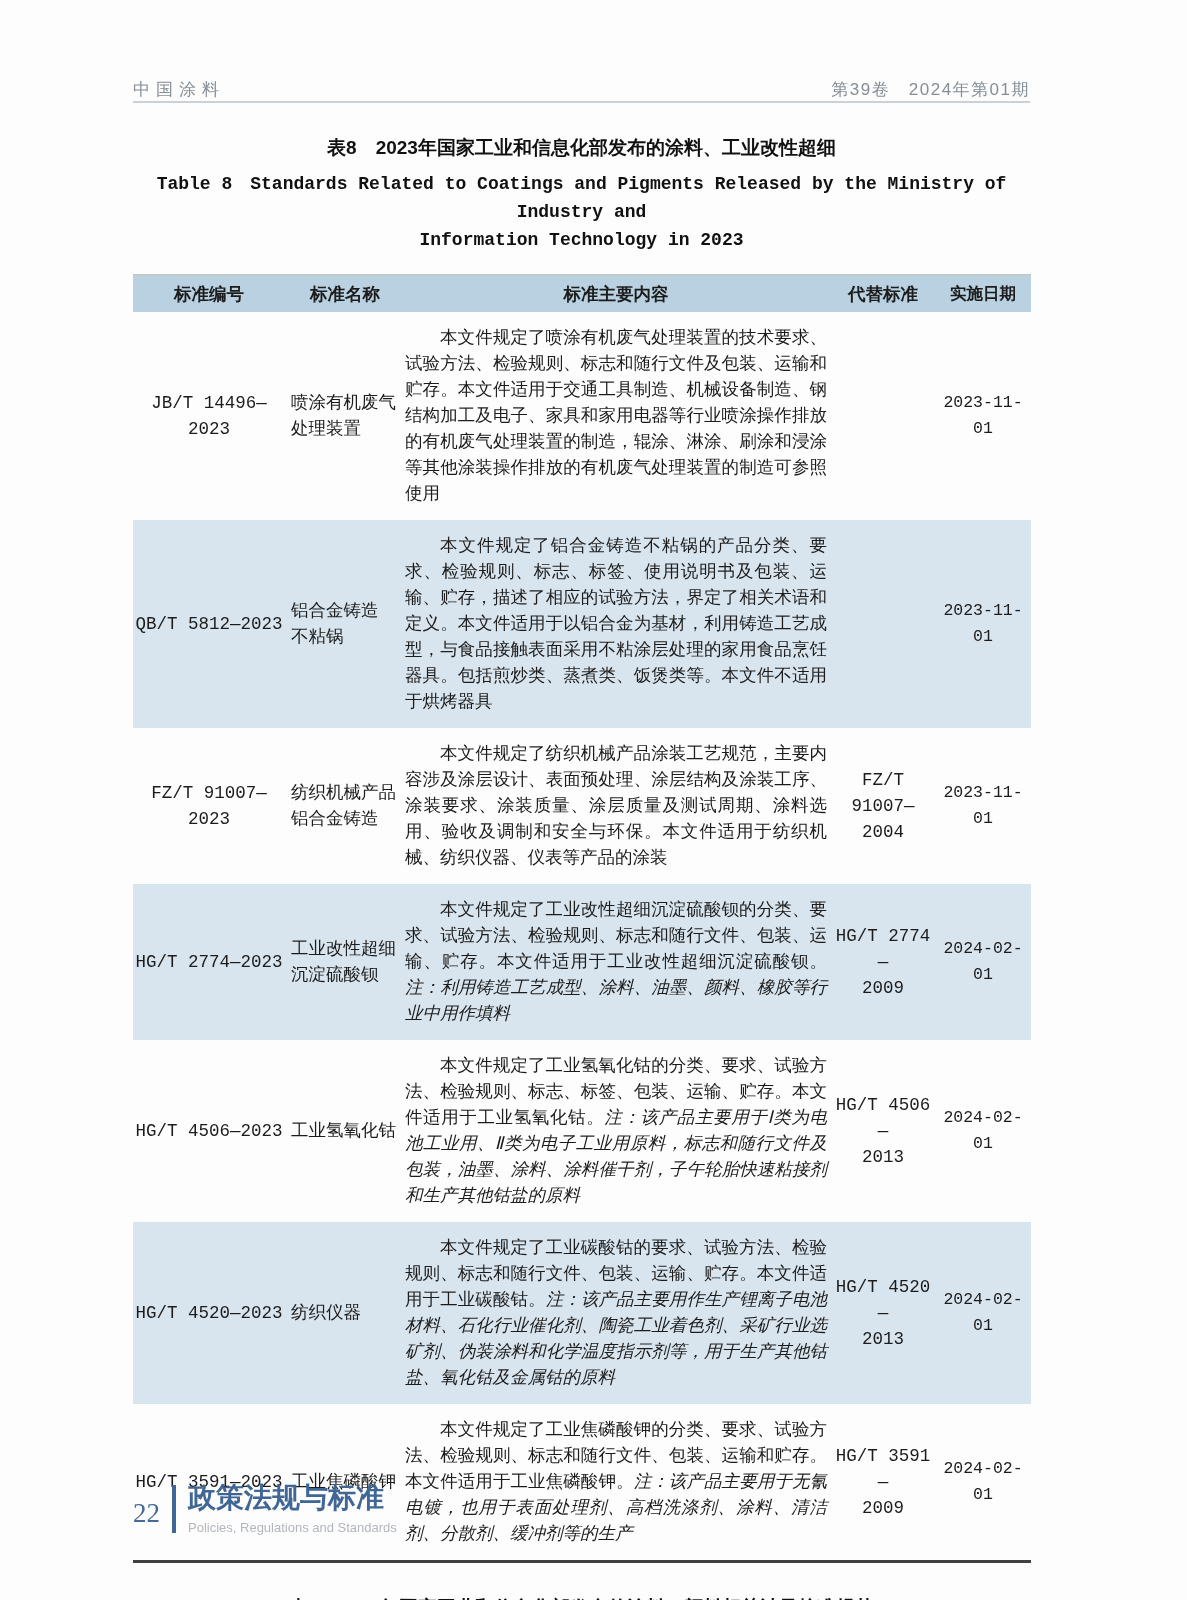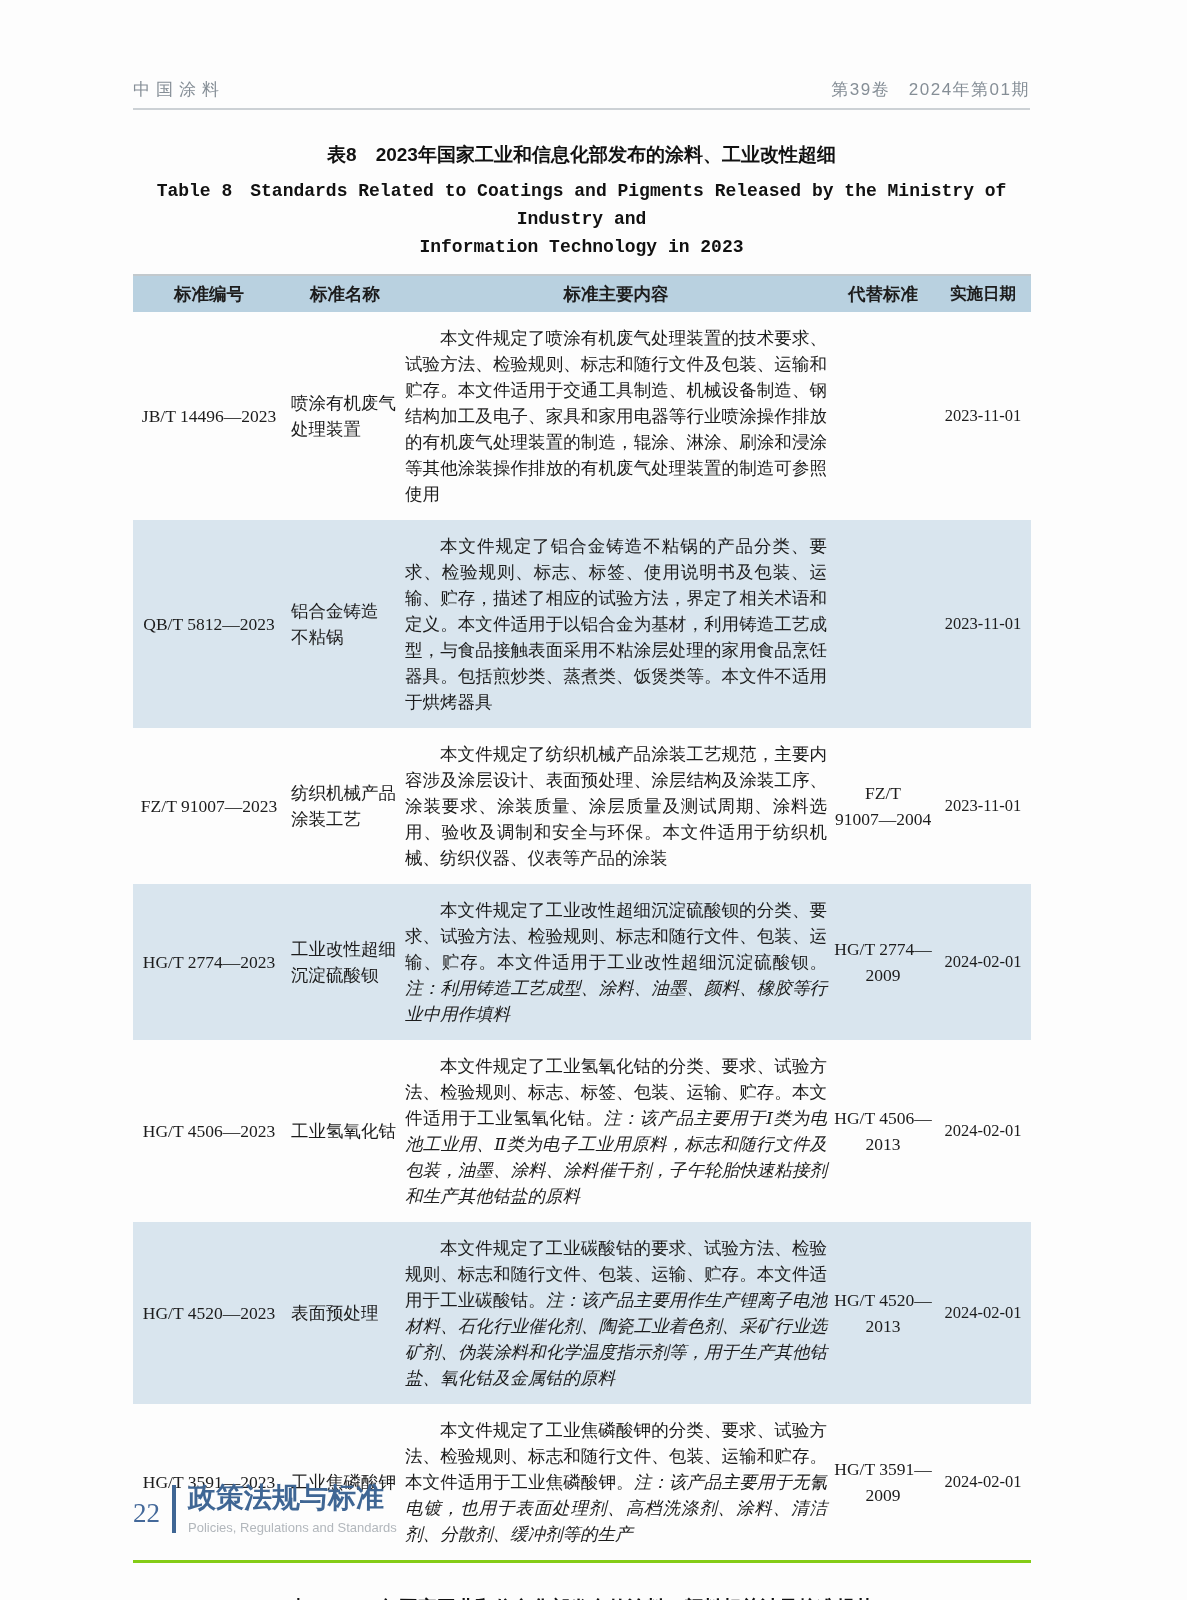--- a/index.html
+++ b/index.html
@@ -6,43 +6,44 @@
   html,body { margin:0; padding:0; background:#ffffff; }
   .page {
     position:relative; width:1187px; height:1600px; margin:0 auto;
     background:#fdfdfd; overflow:hidden;
     font-family:"Liberation Serif","DejaVu Serif",serif;
     color:#1c1c1c;
   }
   
   .running-head {
     display:flex; justify-content:space-between; align-items:flex-end;
-    margin:78px 157px 0 133px; padding-bottom:7px;
+    margin:78px 157px 0 133px; 
     border-bottom:2px solid #ccd1d5;
     font-family:"Liberation Sans","DejaVu Sans",sans-serif;
     font-size:17px; color:#858e96;
   }
   .journal-name { letter-spacing:6px; }
   .issue-info { letter-spacing:1.5px; }
 
   
   .caption { text-align:center; margin:0 157px 0 133px; }
   .caption-zh {
     margin-top:32px; font-family:"Liberation Sans","DejaVu Sans",sans-serif;
     font-weight:bold; font-size:19px; color:#111;
   }
   .caption-en {
     margin-top:9px; font-weight:bold; font-size:18px; line-height:28px; color:#111;font-family:Liberation Mono, monospace;
   }
 
   
   table.std {
     width:898px; margin-left:133px; border-collapse:collapse; table-layout:fixed;
-    border-top:2px solid #c2c9cd; border-bottom:3px solid #84cc16;
-    margin-top:13px;
+    border-top:2px solid #c2c9cd; border-bottom:3px solid #404040;
+    margin-top:20px;
+    font-family:Liberation Mono, monospace;
   }
   table.std thead th {
     background:#b9d1e0; font-weight:bold; font-size:17.5px;
     padding:6px 2px; text-align:center;
   }
   table.std tbody td {
     font-size:17.5px; line-height:26px; vertical-align:middle; padding:13px 2px;
   }
   table.std tbody tr.stripe { background:#d9e5ee; }
   .c-code  { width:152px; text-align:center; }
@@ -115,21 +116,21 @@
         <td class="c-code">QB/T 5812—2023</td>
         <td class="c-name pre">铝合金铸造
 不粘锅</td>
         <td class="c-main"><span>本文件规定了铝合金铸造不粘锅的产品分类、要求、检验规则、标志、标签、使用说明书及包装、运输、贮存，描述了相应的试验方法，界定了相关术语和定义。本文件适用于以铝合金为基材，利用铸造工艺成型，与食品接触表面采用不粘涂层处理的家用食品烹饪器具。包括煎炒类、蒸煮类、饭煲类等。本文件不适用于烘烤器具</span><span class="kai"></span></td>
         <td class="c-repl pre"></td>
         <td class="c-date">2023-11-01</td>
       </tr>
       <tr>
         <td class="c-code">FZ/T 91007—2023</td>
         <td class="c-name pre">纺织机械产品
-涂装工艺</td>
+铝合金铸造</td>
         <td class="c-main"><span>本文件规定了纺织机械产品涂装工艺规范，主要内容涉及涂层设计、表面预处理、涂层结构及涂装工序、涂装要求、涂装质量、涂层质量及测试周期、涂料选用、验收及调制和安全与环保。本文件适用于纺织机械、纺织仪器、仪表等产品的涂装</span><span class="kai"></span></td>
         <td class="c-repl pre">FZ/T
 91007—2004</td>
         <td class="c-date">2023-11-01</td>
       </tr>
       <tr class="stripe">
         <td class="c-code">HG/T 2774—2023</td>
         <td class="c-name pre">工业改性超细
 沉淀硫酸钡</td>
         <td class="c-main"><span>本文件规定了工业改性超细沉淀硫酸钡的分类、要求、试验方法、检验规则、标志和随行文件、包装、运输、贮存。本文件适用于工业改性超细沉淀硫酸钡。</span><span class="kai">注：利用铸造工艺成型、涂料、油墨、颜料、橡胶等行业中用作填料</span></td>
@@ -140,21 +141,21 @@
       <tr>
         <td class="c-code">HG/T 4506—2023</td>
         <td class="c-name pre">工业氢氧化钴</td>
         <td class="c-main"><span>本文件规定了工业氢氧化钴的分类、要求、试验方法、检验规则、标志、标签、包装、运输、贮存。本文件适用于工业氢氧化钴。</span><span class="kai">注：该产品主要用于Ⅰ类为电池工业用、Ⅱ类为电子工业用原料，标志和随行文件及包装，油墨、涂料、涂料催干剂，子午轮胎快速粘接剂和生产其他钴盐的原料</span></td>
         <td class="c-repl pre">HG/T 4506—
 2013</td>
         <td class="c-date">2024-02-01</td>
       </tr>
       <tr class="stripe">
         <td class="c-code">HG/T 4520—2023</td>
-        <td class="c-name pre">表面预处理</td>
+        <td class="c-name pre">纺织仪器</td>
         <td class="c-main"><span>本文件规定了工业碳酸钴的要求、试验方法、检验规则、标志和随行文件、包装、运输、贮存。本文件适用于工业碳酸钴。</span><span class="kai">注：该产品主要用作生产锂离子电池材料、石化行业催化剂、陶瓷工业着色剂、采矿行业选矿剂、伪装涂料和化学温度指示剂等，用于生产其他钴盐、氧化钴及金属钴的原料</span></td>
         <td class="c-repl pre">HG/T 4520—
 2013</td>
         <td class="c-date">2024-02-01</td>
       </tr>
       <tr>
         <td class="c-code">HG/T 3591—2023</td>
         <td class="c-name pre">工业焦磷酸钾</td>
         <td class="c-main"><span>本文件规定了工业焦磷酸钾的分类、要求、试验方法、检验规则、标志和随行文件、包装、运输和贮存。本文件适用于工业焦磷酸钾。</span><span class="kai">注：该产品主要用于无氰电镀，也用于表面处理剂、高档洗涤剂、涂料、清洁剂、分散剂、缓冲剂等的生产</span></td>
         <td class="c-repl pre">HG/T 3591—

